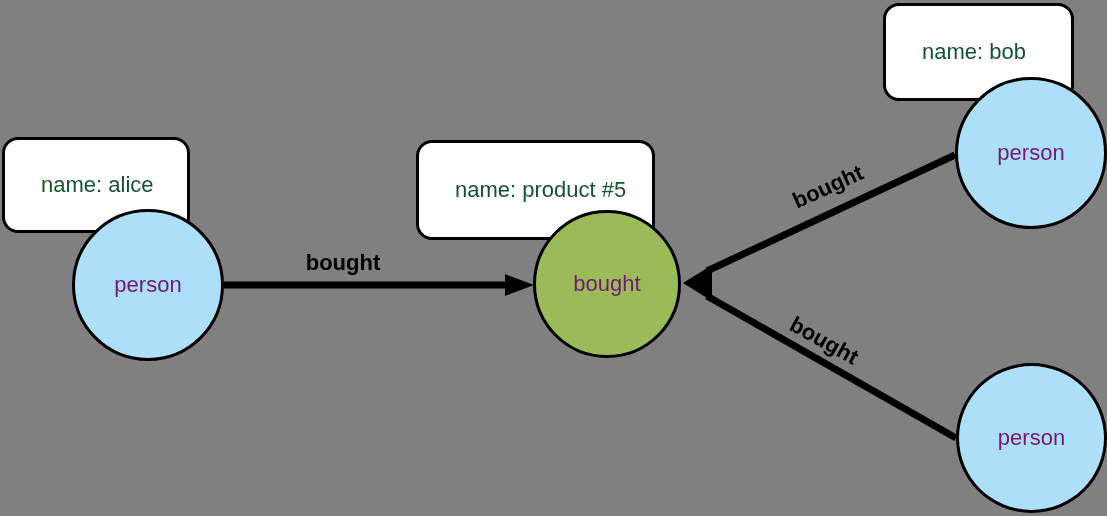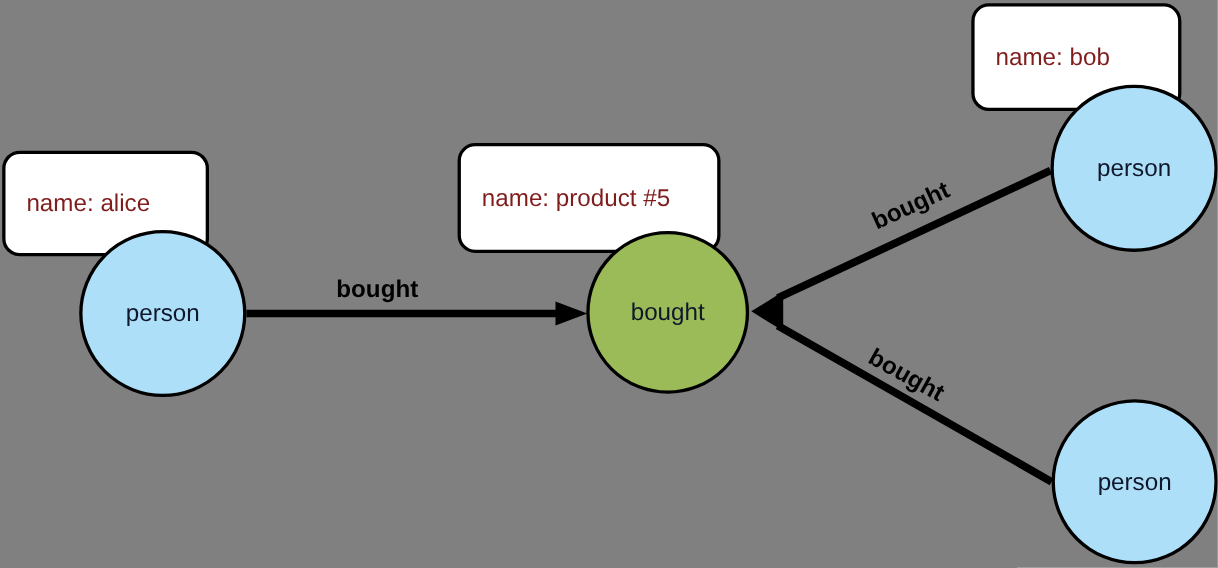--- a/index.html
+++ b/index.html
@@ -31,49 +31,49 @@
     stroke: none;
   }
   .prop-box {
     position: absolute;
     box-sizing: border-box;
     background: #ffffff;
     border: 3px solid #000000;
     border-radius: 16px;
     display: flex;
     align-items: center;
-    padding-left: 19px;
+    padding-left: 36px;
     font-size: 22px;
-    color: #7f1d1d;
+    color: #14532d;
     white-space: nowrap;
   }
   .node {
     position: absolute;
     box-sizing: border-box;
     border: 3.5px solid #000000;
     border-radius: 50%;
     display: flex;
     align-items: center;
     justify-content: center;
     font-size: 22px;
-    color: #0f172a;
+    color: #701a75;
   }
   .node-person { background: #AEDFF9; }
   .node-product { background: #9BBB59; }
   .edge-label {
     position: absolute;
     font-size: 22px;
     font-weight: bold;
     color: #000000;
     white-space: nowrap;
     transform: translate(-50%, -50%);
   }
   
   #box-alice   { left: 2px;   top: 137px; width: 188px; height: 96px; text-align: center; }
-  #box-product { left: 416px; top: 130px; width: 239px; height: 100px; }
+  #box-product { left: 416px; top: 140px; width: 239px; height: 100px; }
   #box-bob     { left: 883px; top: 3px;   width: 191px; height: 98px; }
   #box-jack    { left: 883px; top: 290px; width: 190px; height: 100px; }
 
   #node-alice   { left: 72px;  top: 209px; width: 152px; height: 152px; }
   #node-product { left: 533px; top: 210px; width: 148px; height: 148px; }
   #node-bob     { left: 955px; top: 77px;  width: 152px; height: 152px; }
   #node-jack    { left: 956px; top: 363px; width: 151px; height: 150px; }
 
   #edge-label-1 { left: 343px; top: 263px; }
   #edge-label-2 { left: 828px; top: 187px; transform: translate(-50%,-50%) rotate(-24.5deg); }

